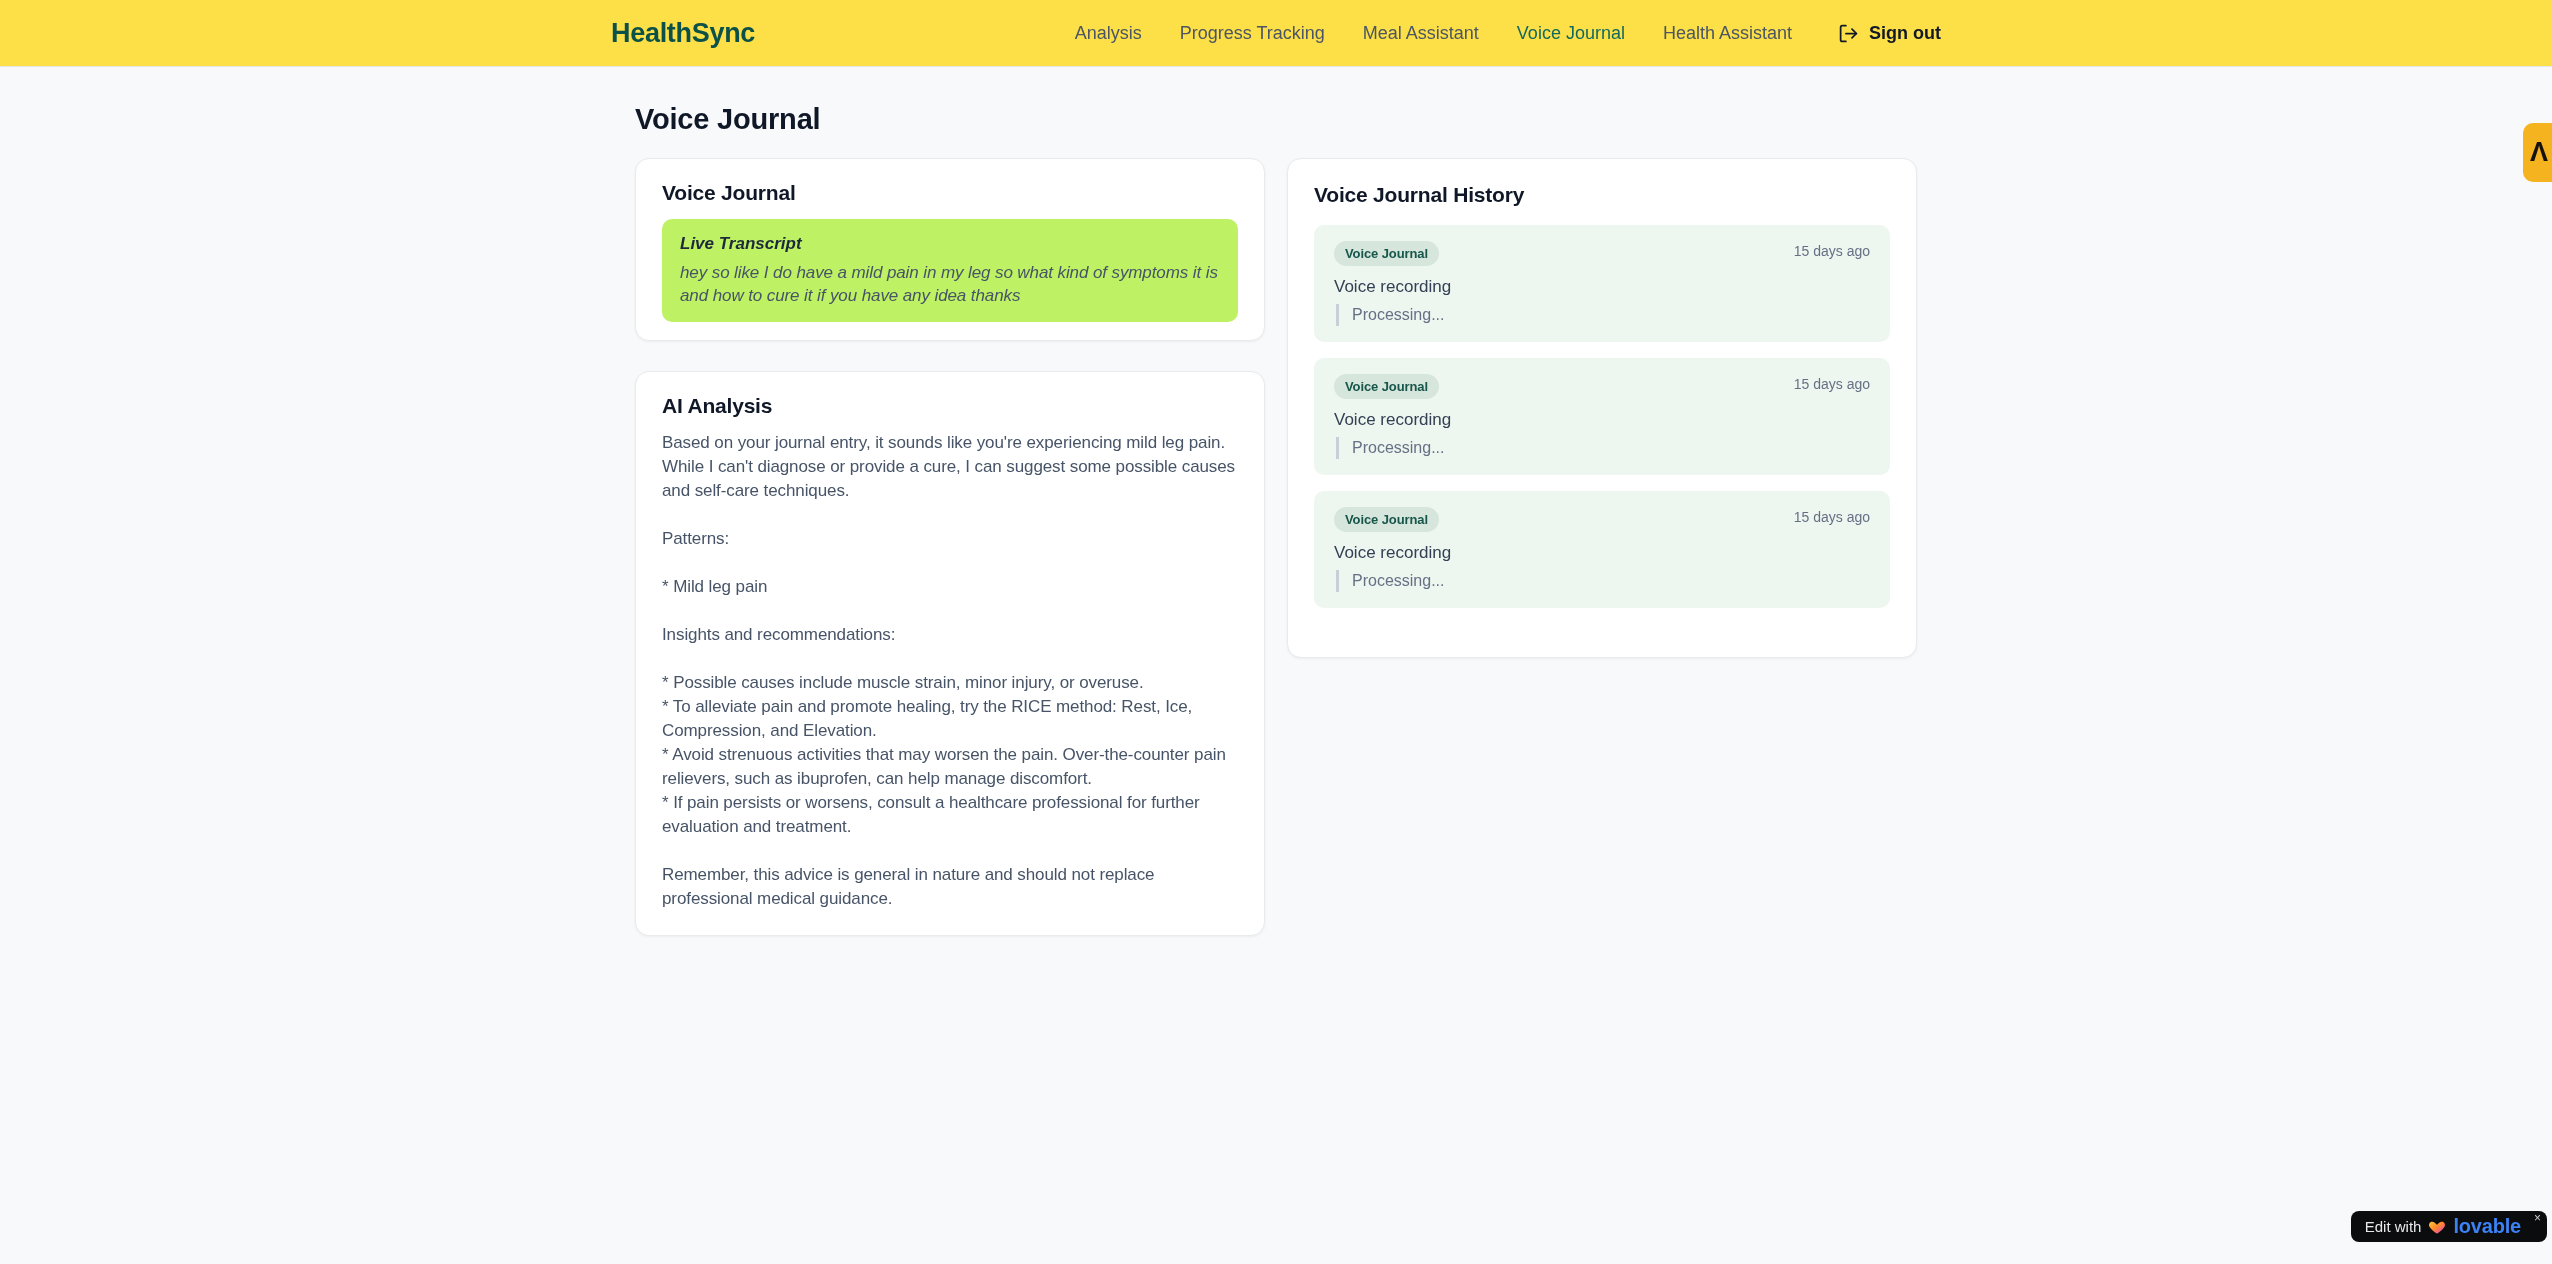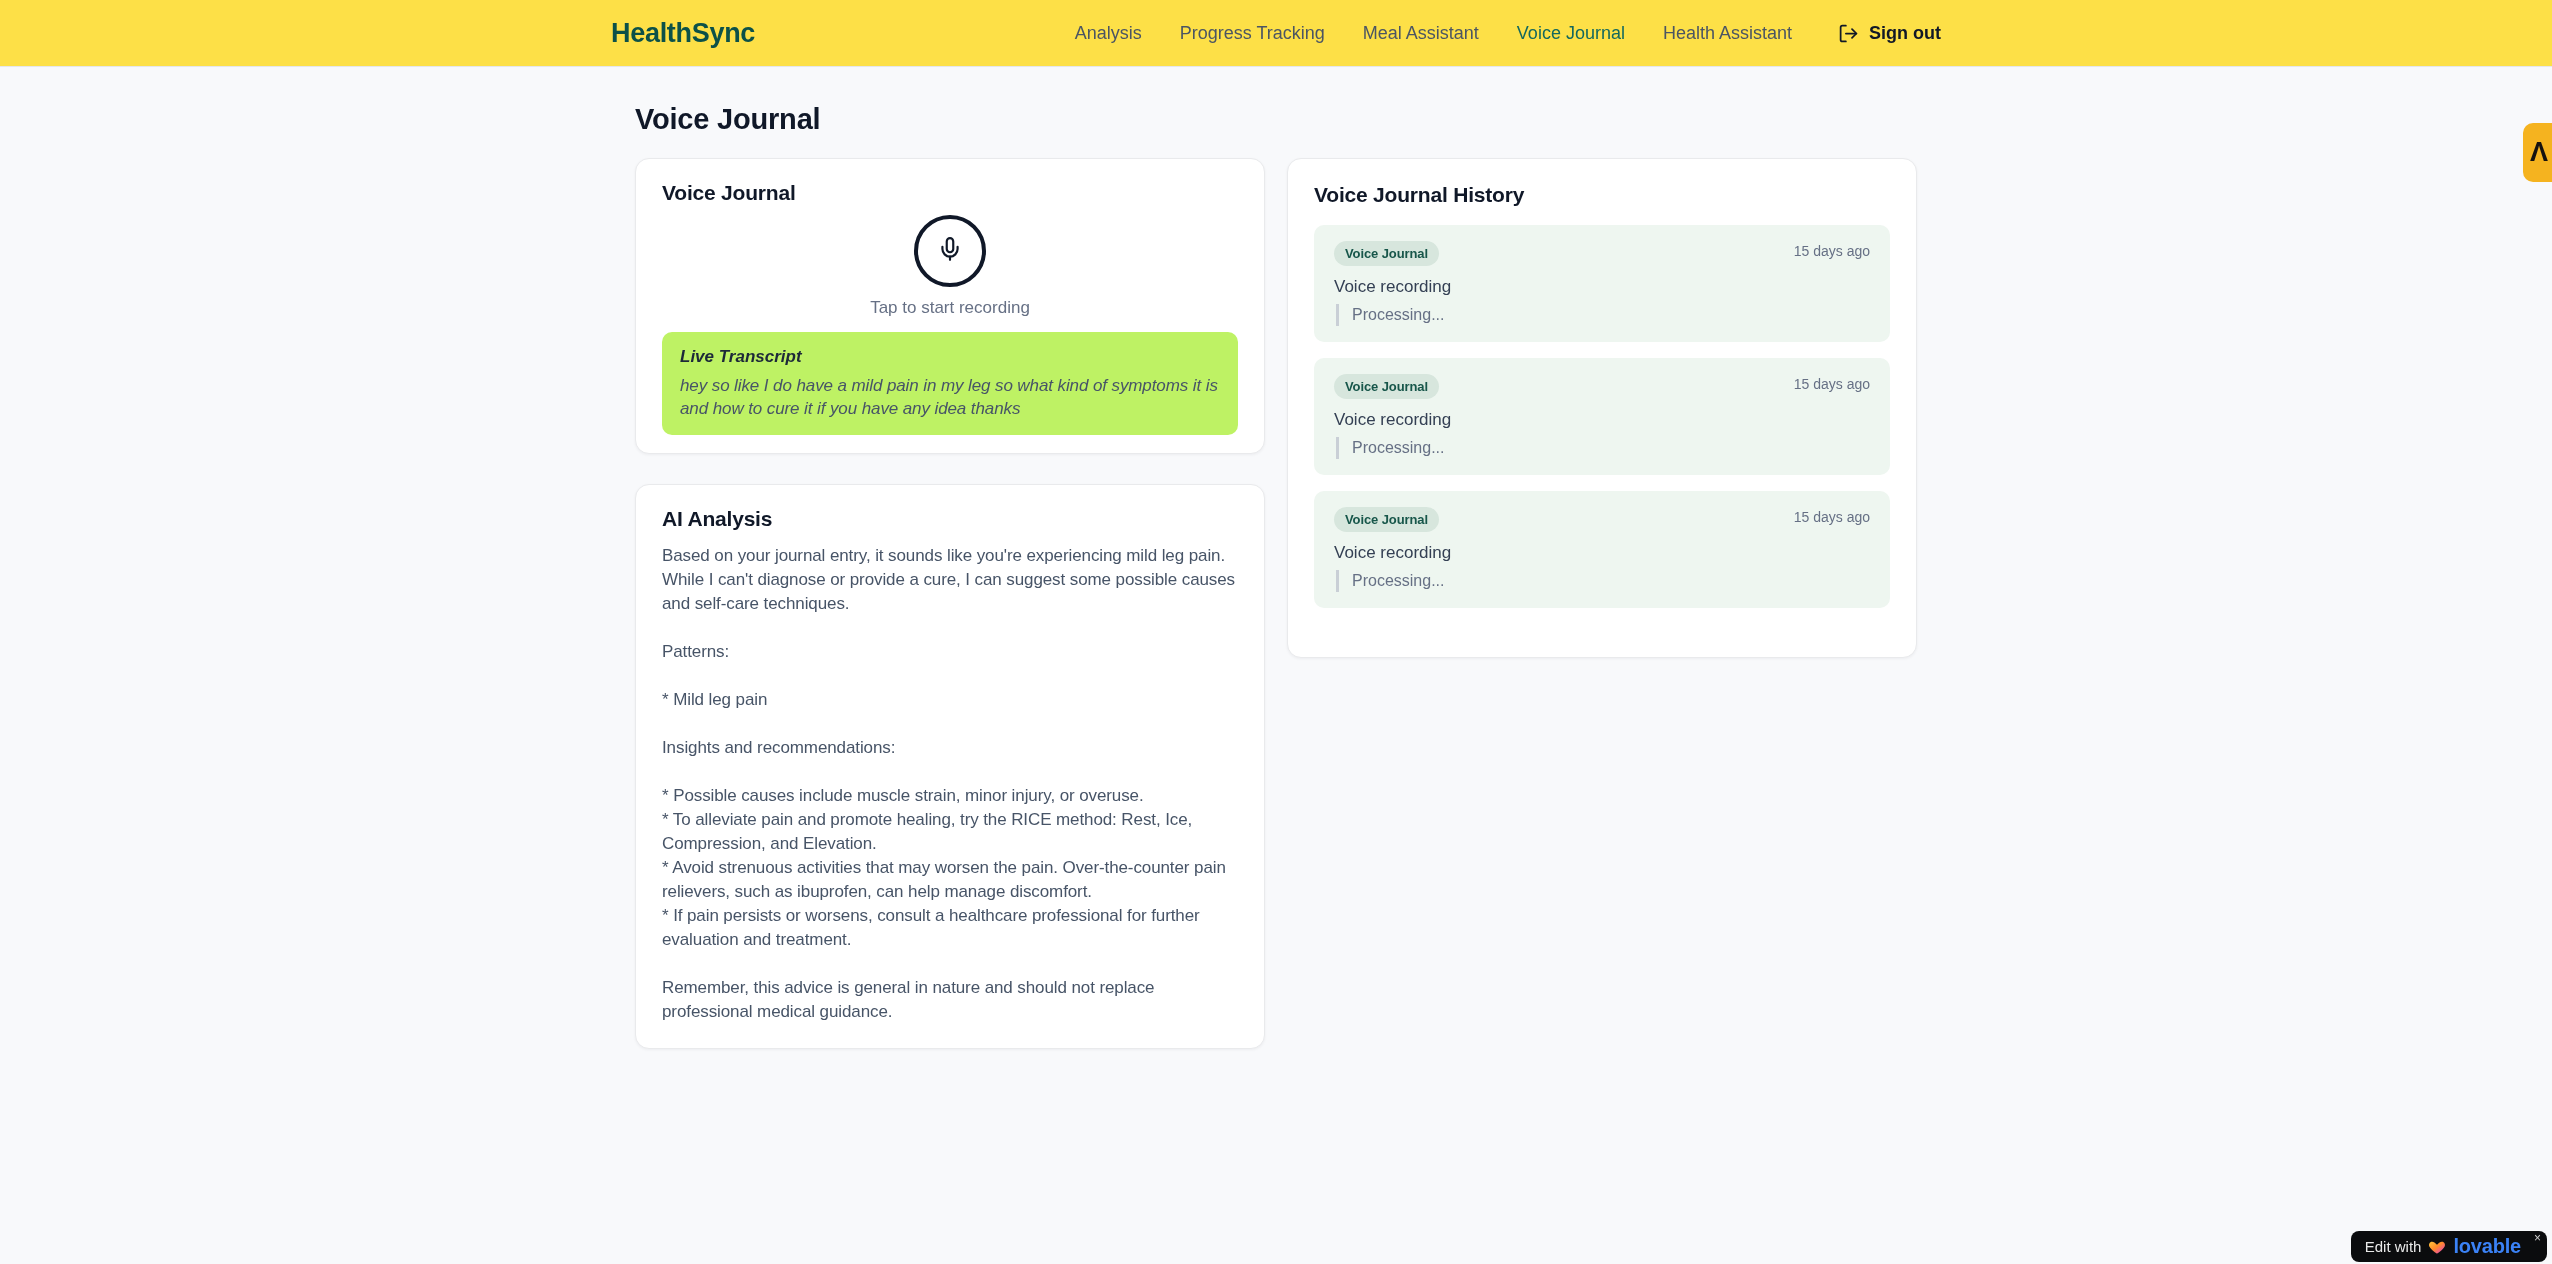--- a/index.html
+++ b/index.html
@@ -100,21 +100,21 @@
   
   .side-badge {
     position: fixed; top: 123px; right: -28px;
     width: 57px; height: 59px; border-radius: 10px;
     background: #f5b31f; color: #151210;
     display: flex; align-items: center; justify-content: flex-start;
     padding-left: 7px;
     font-size: 27px; font-weight: 700; cursor: pointer; z-index: 10;
   }
   .lovable-badge {
-    position: fixed; right: 5px; bottom: 2px;
+    position: fixed; right: 5px; bottom: 22px;
     background: #0b0c0e; color: #e9e9e9; border-radius: 8px;
     height: 31px; display: flex; align-items: center; gap: 7px;
     padding: 0 26px 0 14px; font-size: 15px; cursor: pointer; z-index: 10;
   }
   .lovable-brand { color: #3b82f6; font-weight: 700; font-size: 20px; letter-spacing: -0.2px; }
   .lovable-close {
     position: absolute; top: 1px; right: 6px;
     font-size: 12px; color: #cfcfcf; line-height: 12px; cursor: pointer;
   }
   .heart { width: 18px; height: 18px; display: block; }
@@ -147,32 +147,20 @@
 
 <div class="main">
   <div class="page-title">Voice Journal</div>
 
   <div class="columns">
 
     <div class="col-left">
 
       <div class="card">
         <div class="card-title">Voice Journal</div>
-        <div class="recorder-body">
-          <div class="mic-button">
-            <span>
-              <svg width="26" height="26" viewBox="0 0 24 24" fill="none" stroke="#101828" stroke-width="2" stroke-linecap="round" stroke-linejoin="round">
-                <rect x="9" y="2" width="6" height="13" rx="3"></rect>
-                <path d="M19 10v2a7 7 0 0 1-14 0v-2"></path>
-                <line x1="12" y1="19" x2="12" y2="22"></line>
-              </svg>
-            </span>
-          </div>
-          <div class="tap-hint">Tap to start recording</div>
-        </div>
         <div class="transcript-box">
           <div class="transcript-title">Live Transcript</div>
           <div class="transcript-text">hey so like I do have a mild pain in my leg so what kind of symptoms it is and how to cure it if you have any idea thanks</div>
         </div>
       </div>
 
       <div class="card analysis-card">
         <div class="card-title">AI Analysis</div>
         <div class="analysis-body">Based on your journal entry, it sounds like you're experiencing mild leg pain. While I can't diagnose or provide a cure, I can suggest some possible causes and self-care techniques.
 

